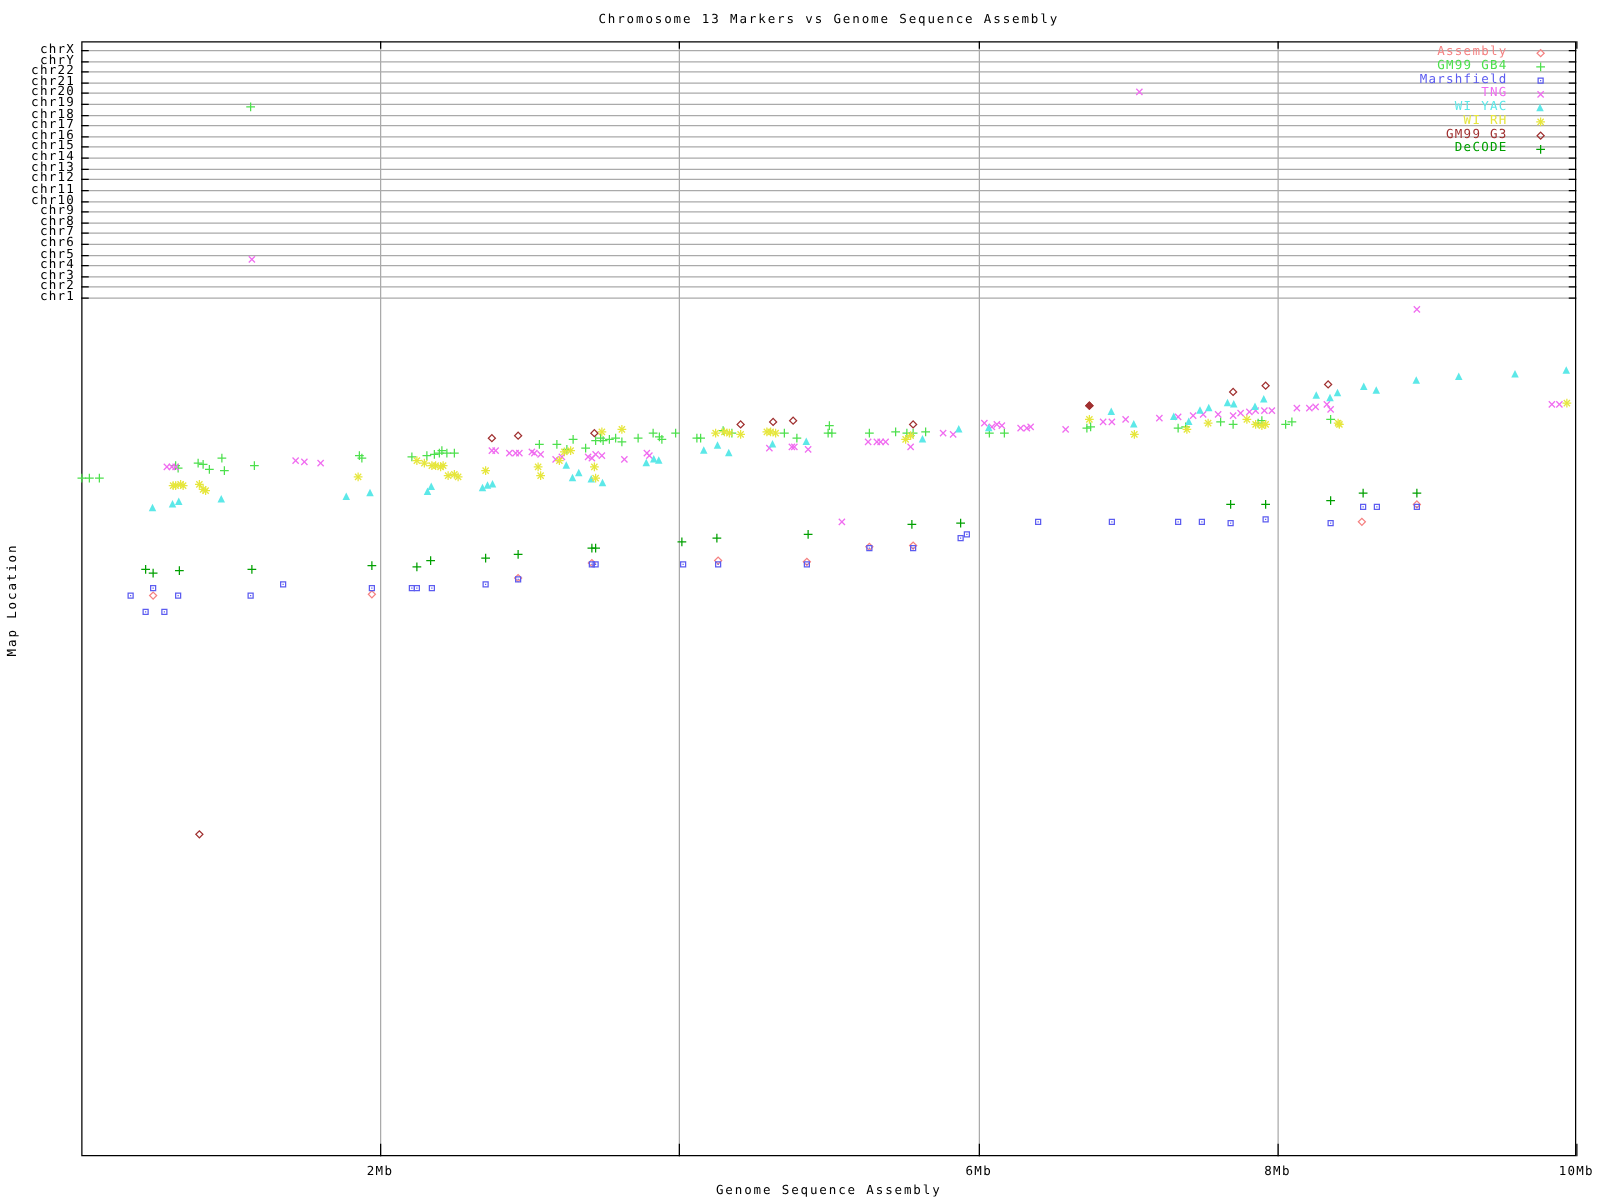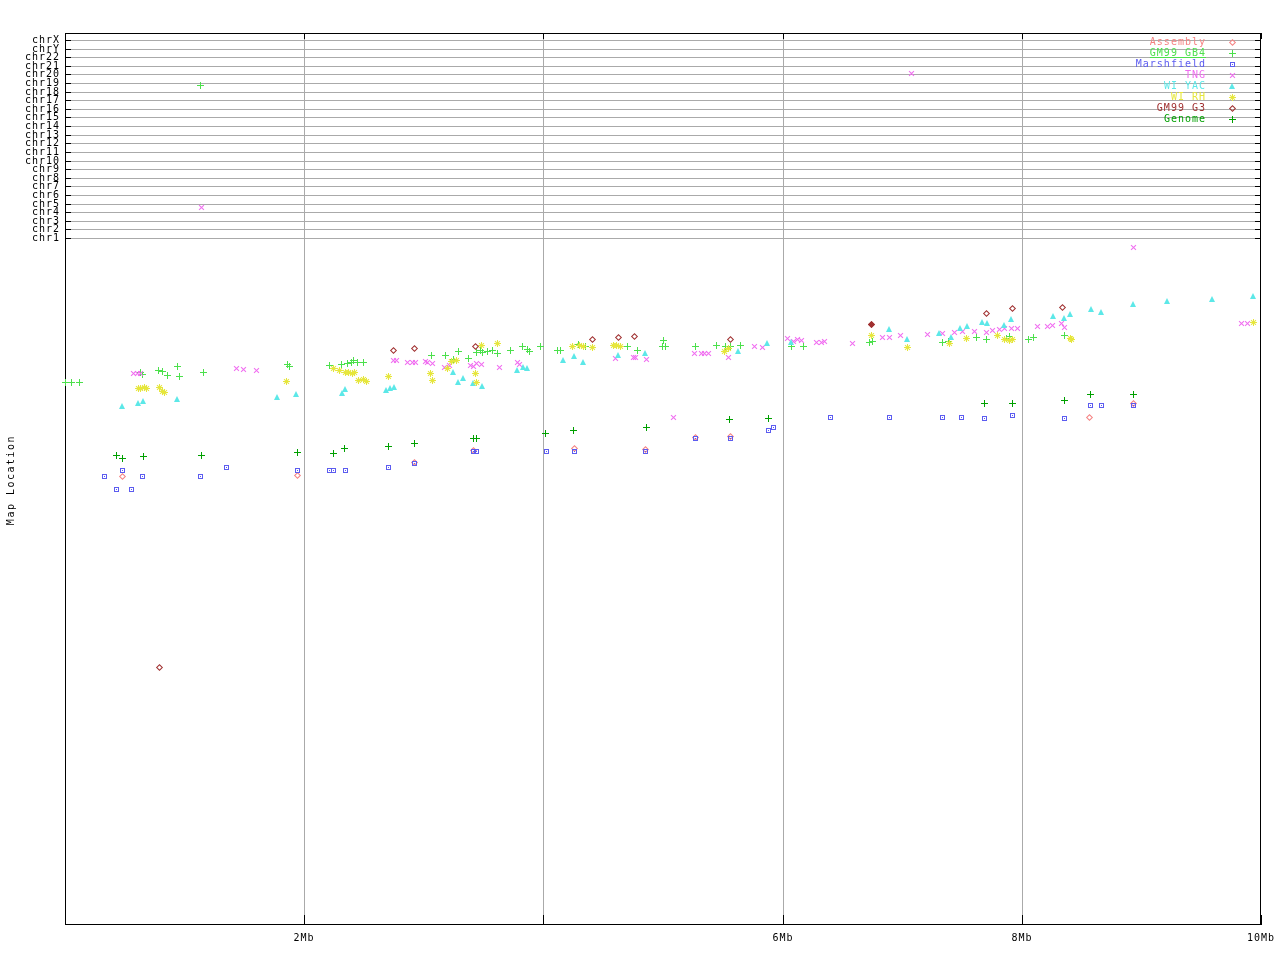--- a/index.html
+++ b/index.html
@@ -34,21 +34,23 @@
   .marker .sq{left:1px;top:1px;width:5px;height:5px;border:1px solid currentColor;
               box-sizing:border-box;background:transparent;}
   .marker .dot{left:3px;top:3px;width:1px;height:1px;background:currentColor;}
   .marker .tri{left:0;top:0;width:0;height:0;border-left:3px solid transparent;
                border-right:3px solid transparent;border-bottom:6px solid currentColor;background:none;}
 </style>
 </head>
 <body>
 
 <div class="page">
+  <div class="title">Chromosome 13 Markers vs Genome Sequence Assembly</div>
   <div class="ylabel">Map Location</div>
+  <div class="xlabel">Genome Sequence Assembly</div>
   <div class="plot-border" id="plot-border"></div>
   <div id="generated">
       <div class="hgrid" style="left: 65px; top: 40px; width: 1196px;"></div>
       <div class="tick" style="left: 65px; top: 40px; width: 6px; height: 1px;"></div>
       <div class="tick" style="left: 1255px; top: 40px; width: 6px; height: 1px;"></div>
       <div class="chr-label" style="top: 35px;">chrX</div>
       <div class="hgrid" style="left: 65px; top: 49px; width: 1196px;"></div>
       <div class="tick" style="left: 65px; top: 49px; width: 6px; height: 1px;"></div>
       <div class="tick" style="left: 1255px; top: 49px; width: 6px; height: 1px;"></div>
       <div class="chr-label" style="top: 44px;">chrY</div>
@@ -156,21 +158,21 @@
       <div class="tick" style="left: 1022px; top: 915px; width: 1px; height: 10px;"></div>
       <div class="tick" style="left: 1022px; top: 33px; width: 1px; height: 6px;"></div>
       <div class="xtick-label" style="left: 1022px; top: 932px;">8Mb</div>
       <div class="tick" style="left: 1261px; top: 915px; width: 1px; height: 10px;"></div>
       <div class="tick" style="left: 1261px; top: 33px; width: 1px; height: 6px;"></div>
       <div class="xtick-label" style="left: 1261px; top: 932px;">10Mb</div>
       <div class="legend-label" style="left: 1206px; top: 36px; color: rgb(245, 130, 130);">Assembly</div>
       <div class="marker" style="left: 1232px; top: 42px; color: rgb(245, 130, 130);">
         <i class="dia"></i>
       </div>
-      <div class="legend-label" style="left: 1206px; top: 47px; color: rgb(76, 224, 76); text-decoration: underline;">GM99 GB4</div>
+      <div class="legend-label" style="left: 1206px; top: 47px; color: rgb(76, 224, 76);">GM99 GB4</div>
       <div class="marker" style="left: 1232px; top: 53px; color: rgb(76, 224, 76);">
         <i class="bh"></i>
         <i class="bv"></i>
       </div>
       <div class="legend-label" style="left: 1206px; top: 58px; color: rgb(92, 92, 240);">Marshfield</div>
       <div class="marker" style="left: 1232px; top: 64px; color: rgb(92, 92, 240);">
         <i class="sq"></i>
         <i class="dot"></i>
       </div>
       <div class="legend-label" style="left: 1206px; top: 69px; color: rgb(240, 108, 240);">TNG</div>
@@ -186,21 +188,21 @@
       <div class="marker" style="left: 1232px; top: 97px; color: rgb(230, 230, 60);">
         <i class="bh"></i>
         <i class="bv"></i>
         <i class="bd1"></i>
         <i class="bd2"></i>
       </div>
       <div class="legend-label" style="left: 1206px; top: 102px; color: rgb(160, 48, 48);">GM99 G3</div>
       <div class="marker" style="left: 1232px; top: 108px; color: rgb(160, 48, 48);">
         <i class="dia"></i>
       </div>
-      <div class="legend-label" style="left: 1206px; top: 113px; color: rgb(0, 160, 0);">Genome</div>
+      <div class="legend-label" style="left: 1206px; top: 113px; color: rgb(0, 160, 0);">DeCODE</div>
       <div class="marker" style="left: 1232px; top: 119px; color: rgb(0, 160, 0);">
         <i class="bh"></i>
         <i class="bv"></i>
       </div>
       <div class="marker" style="left: 122px; top: 476px; color: rgb(245, 130, 130);">
         <i class="dia"></i>
       </div>
       <div class="marker" style="left: 297px; top: 475px; color: rgb(245, 130, 130);">
         <i class="dia"></i>
       </div>

